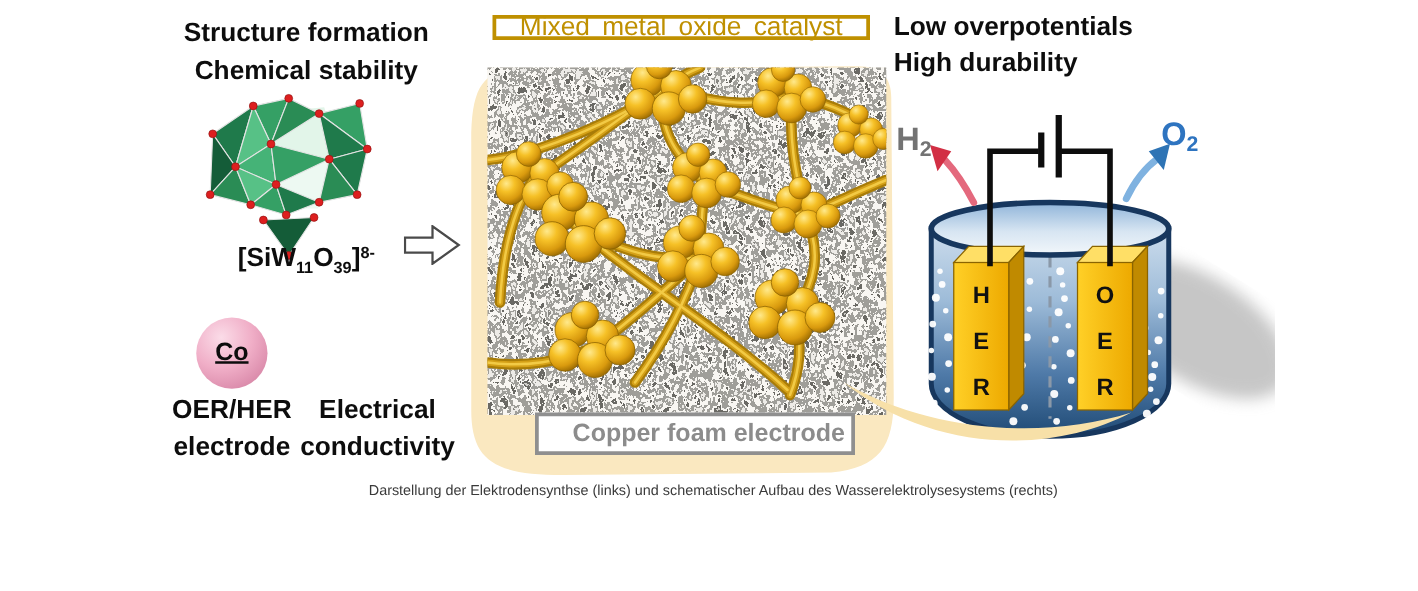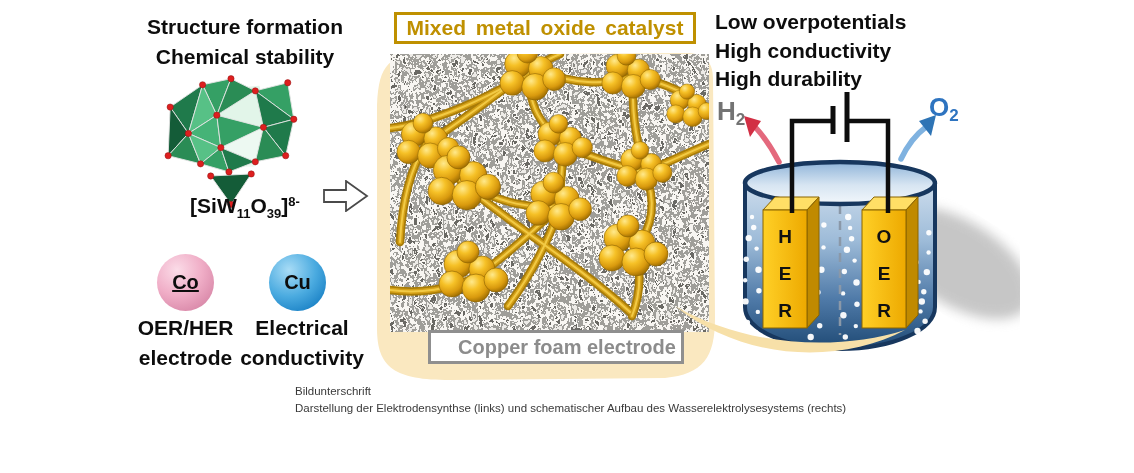--- a/index.html
+++ b/index.html
@@ -13,22 +13,22 @@
   .formula sub{font-size:13px;vertical-align:-5px;font-weight:700;}
   .formula sup{font-size:13px;vertical-align:7px;font-weight:700;}
   .ball{width:57px;height:57px;border-radius:50%;display:flex;align-items:center;justify-content:center;
         font-size:20px;font-weight:700;color:#0d0d0d;}
   .ball.co{left:157px;top:254px;background:radial-gradient(circle at 35% 28%,#fbdce8,#f0aec7 45%,#dd8fae 75%,#c97a97);text-decoration:underline;}
   .ball.cu{left:269px;top:254px;background:radial-gradient(circle at 35% 28%,#a8dcf6,#4babe0 48%,#2187c9 78%,#1570ab);}
   .ball-caption{top:313px;text-align:center;font-size:21px;font-weight:700;color:#0d0d0d;line-height:30px;}
   .cap-co{left:113px;width:145px;}
   .cap-cu{left:234px;width:136px;}
   
-  .mmo-box{left:394px;top:12px;width:302px;height:32px;border:3.5px solid #bf9000;background:#ffffff;
-           display:flex;align-items:center;justify-content:center;font-size:21px;font-weight:700;
+  .mmo-box{left:394px;top:12px;width:302px;height:20px;border:3.5px solid #bf9000;background:#ffffff;
+           display:flex;align-items:center;justify-content:center;font-size:21px;font-weight:400;
            color:#bf9000;word-spacing:4px;box-sizing:border-box;}
   .cfe-box{left:428px;top:330px;width:256px;height:34px;border:3px solid #8f8f8f;background:#ffffff;
            display:flex;align-items:center;justify-content:center;font-size:20px;font-weight:700;
            color:#8c8c8c;box-sizing:border-box;padding-left:22px;}
   
   .right-title{left:715px;top:8px;width:245px;text-align:left;font-size:21px;font-weight:700;
                color:#0d0d0d;line-height:28.5px;}
   .gas-label{font-size:26px;font-weight:700;}
   .gas-label sub{font-size:17px;vertical-align:-5px;font-weight:700;}
   .h2{left:717px;top:96px;color:#737373;}
@@ -99,23 +99,20 @@
         <circle cx="72" cy="132" r="3.1"></circle>
     </g>
   </svg>
 
   <div class="abs z5 formula">
     <span>[SiW</span><sub>11</sub><span>O</span><sub>39</sub><span>]</span><sup>8-</sup>
   </div>
 
   <div class="abs z5 ball co">
     <span>Co</span>
-  </div>
-  <div class="abs z5 ball cu">
-    <span>Cu</span>
   </div>
   <div class="abs z5 ball-caption cap-co">
     <div>OER/HER</div>
     <div>electrode</div>
   </div>
   <div class="abs z5 ball-caption cap-cu">
     <div>Electrical</div>
     <div>conductivity</div>
   </div>
 
@@ -199,21 +196,20 @@
       <use href="#cl" transform="translate(68,210) scale(1.0)"></use>
     </g>
   </svg>
 
   <div class="abs z5 cfe-box">
     <span>Copper foam electrode</span>
   </div>
 
   <div class="abs z5 right-title">
     <div>Low overpotentials</div>
-    <div>High conductivity</div>
     <div>High durability</div>
   </div>
 
   <svg class="abs z3" style="left:700px;top:85px" width="320" height="295" viewBox="0 0 320 295">
     <defs>
       <linearGradient id="liqGrad" x1="0" y1="0" x2="0" y2="1">
         <stop offset="0" stop-color="#cddded"></stop>
           <stop offset="0.35" stop-color="#9dbbd8"></stop>
         <stop offset="0.7" stop-color="#4f7aa8"></stop>
           <stop offset="1" stop-color="#1f4a75"></stop>
@@ -326,17 +322,16 @@
       <span>E</span>
       <span>R</span>
     </div>
   <div class="abs elec-label elec-oer">
       <span>O</span>
       <span>E</span>
       <span>R</span>
     </div>
 
   <div class="abs z5 caption">
-    <div>Bildunterschrift</div>
     <div class="cap-line2">Darstellung der Elektrodensynthse (links) und schematischer Aufbau des Wasserelektrolysesystems (rechts)</div>
   </div>
 
 </div>
 
 </body></html>

